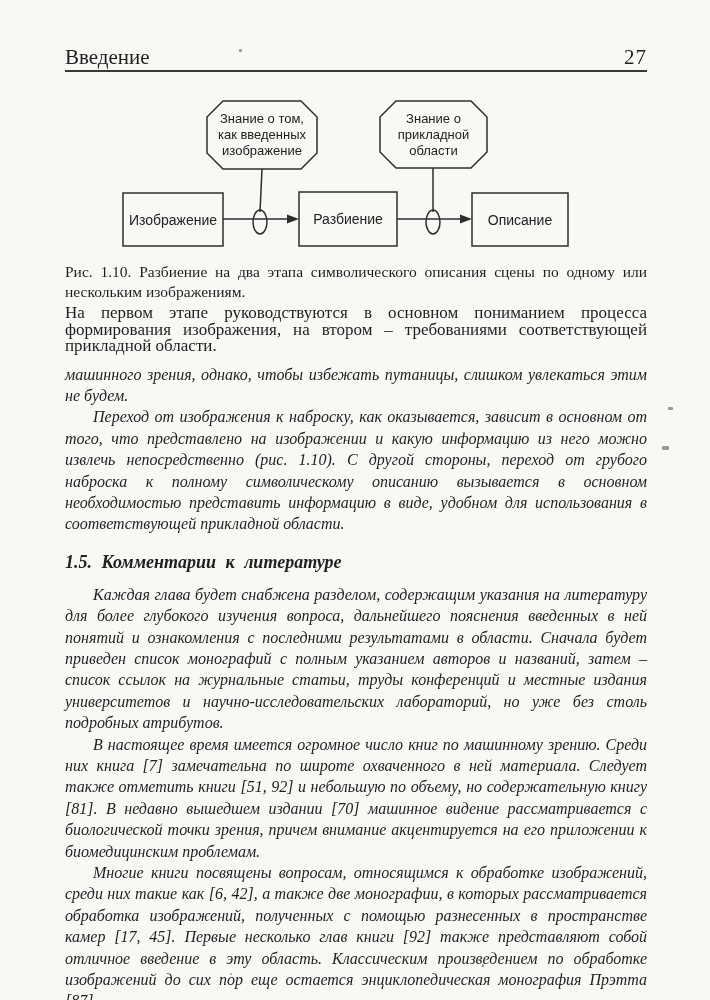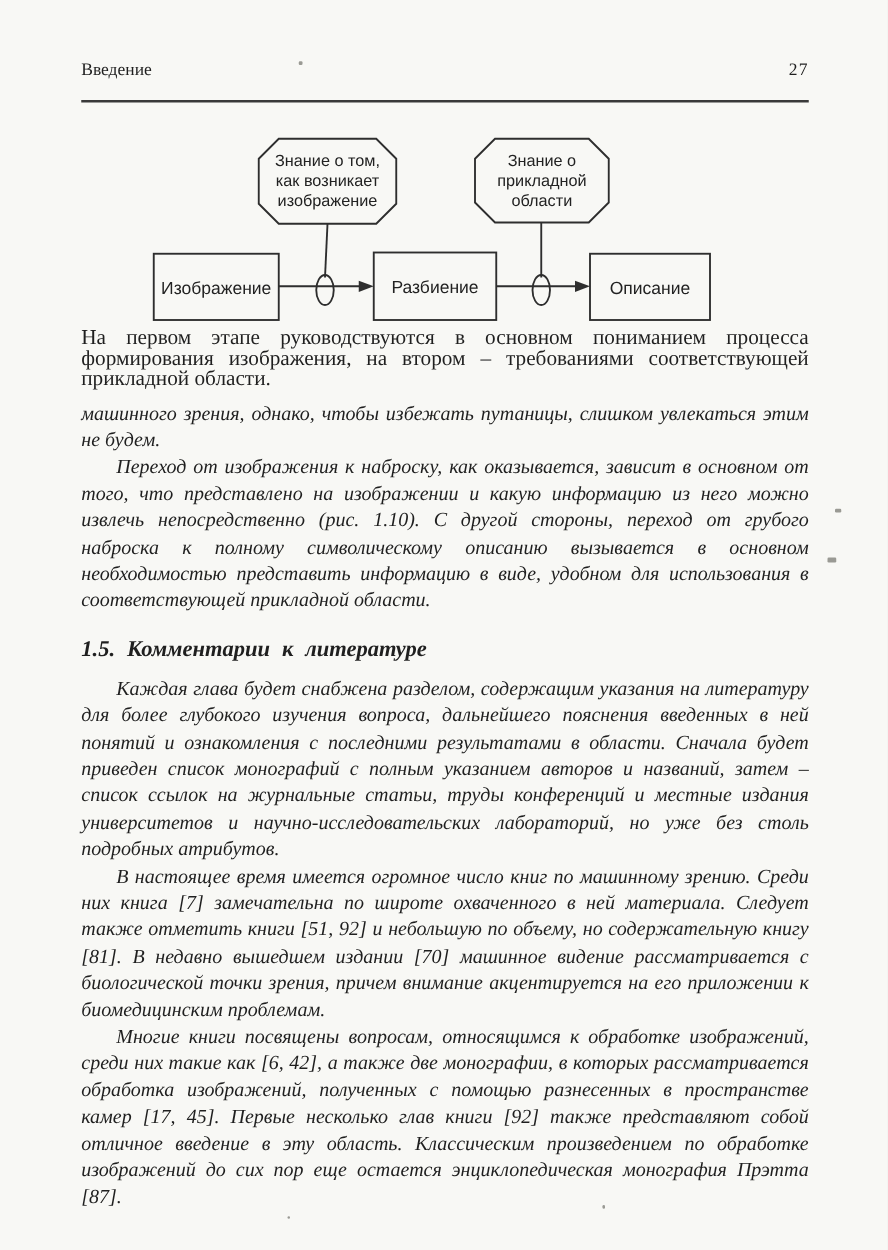--- a/index.html
+++ b/index.html
@@ -12,22 +12,22 @@
     width:710px;height:1000px;
     background:#f8f8f5;
     color:#1f1f1f;
     overflow:hidden;
     box-sizing:border-box;
     padding:46px 63px 0 65px;
   }
   
   .header{
     display:flex;justify-content:space-between;
-    font-size:14px;line-height:22px;
-    padding-bottom:12px;
+    font-size:21px;line-height:22px;
+    padding-bottom:2px;
     border-bottom:2.5px solid #3a3a3a;
   }
   .page-number{letter-spacing:1px;}
   
   .figure{
     position:relative;
     width:582px;height:155px;
     margin-top:22px;
   }
   .figure svg{position:absolute;left:0;top:0;}
@@ -102,30 +102,31 @@
         <line x1="332" y1="125" x2="397" y2="125"></line>
 
         <ellipse cx="195" cy="128" rx="7" ry="12"></ellipse>
         <ellipse cx="368" cy="128" rx="7" ry="12"></ellipse>
       </g>
 
       <polygon fill="#2e2e2e" points="222,120.5 234,125 222,129.5"></polygon>
       <polygon fill="#2e2e2e" points="395,120.5 407,125 395,129.5"></polygon>
     </svg>
     <div class="fig-label lab-oct1">Знание о том,
-как возникает
+как введенных
 изображение</div>
     <div class="fig-label lab-oct2">Знание о
 прикладной
 области</div>
     <div class="fig-label lab-box1">Изображение</div>
     <div class="fig-label lab-box2">Разбиение</div>
     <div class="fig-label lab-box3">Описание</div>
   </div>
 
+  <p class="caption">Рис. 1.10. Разбиение на два этапа символического описания сцены по одному или нескольким изображениям.</p>
   <p class="subcaption">На первом этапе руководствуются в основном пониманием процесса формирования изображения, на втором – требованиями соответствующей прикладной области.</p>
 
   <div class="body-block">
     <p class="body noindent">машинного зрения, однако, чтобы избежать путаницы, слишком увлекаться этим не будем.</p>
     <p class="body">Переход от изображения к наброску, как оказывается, зависит в основном от того, что представлено на изображении и какую информацию из него можно извлечь непосредственно (рис. 1.10). С другой стороны, переход от грубого наброска к полному символическому описанию вызывается в основном необходимостью представить информацию в виде, удобном для использования в соответствующей прикладной области.</p>
 
     <h2 class="section">1.5. Комментарии к литературе</h2>
 
     <p class="body">Каждая глава будет снабжена разделом, содержащим указания на литературу для более глубокого изучения вопроса, дальнейшего пояснения введенных в ней понятий и ознакомления с последними результатами в области. Сначала будет приведен список монографий с полным указанием авторов и названий, затем – список ссылок на журнальные статьи, труды конференций и местные издания университетов и научно-исследовательских лабораторий, но уже без столь подробных атрибутов.</p>
     <p class="body">В настоящее время имеется огромное число книг по машинному зрению. Среди них книга [7] замечательна по широте охваченного в ней материала. Следует также отметить книги [51, 92] и небольшую по объему, но содержательную книгу [81]. В недавно вышедшем издании [70] машинное видение рассматривается с биологической точки зрения, причем внимание акцентируется на его приложении к биомедицинским проблемам.</p>

